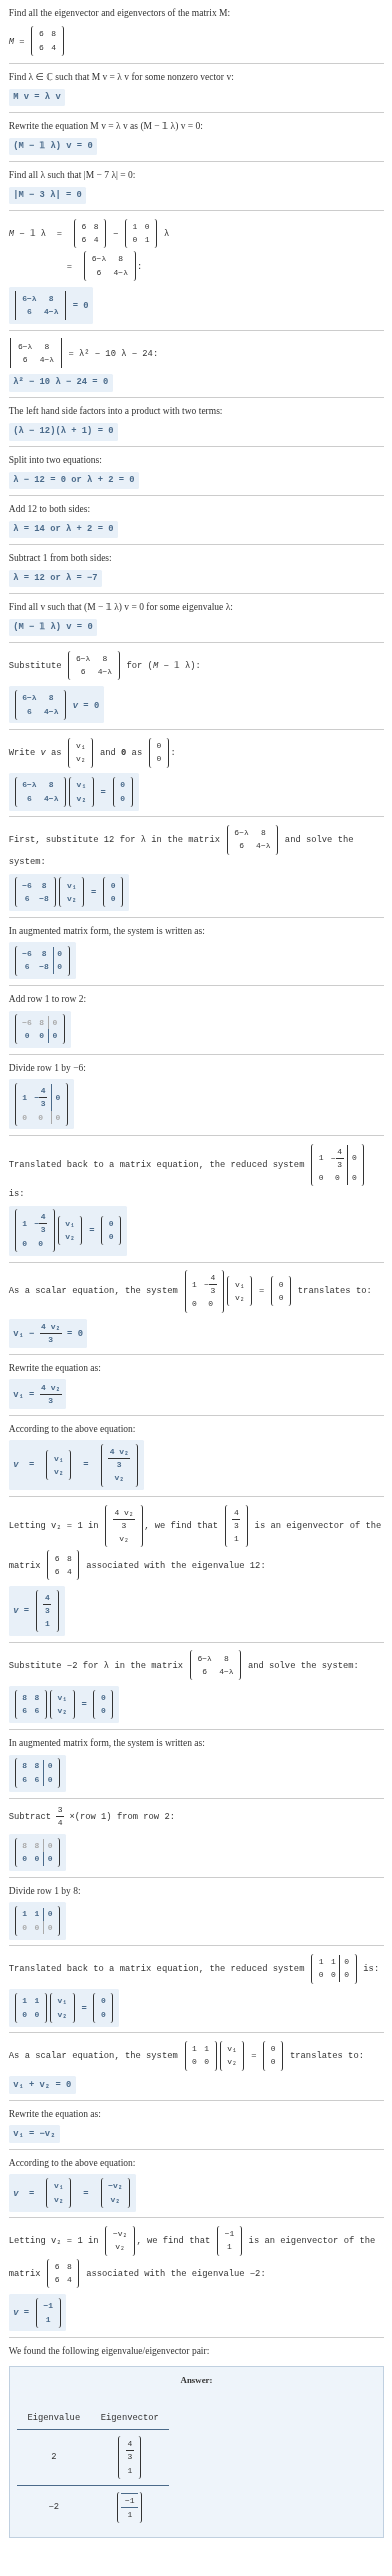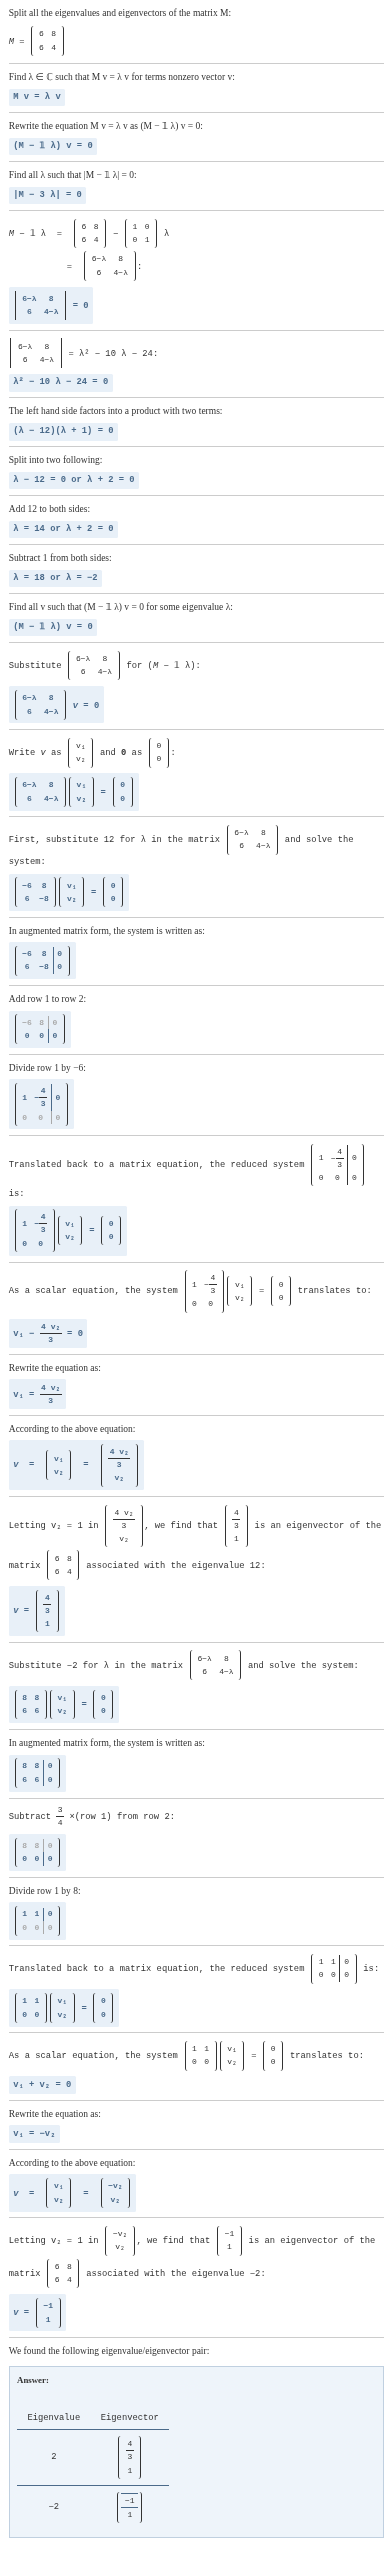--- a/index.html
+++ b/index.html
@@ -28,21 +28,21 @@
   font-family: 'Courier New', monospace;
   font-size: 8.8px;
 }
 .answer-box {
   background: #eef4fa;
   border: 0.7px solid #c0d0e0;
   padding: 7.3px;
   margin-top: 7.3px;
   font-size: 8.8px;
 }
-.answer-box .title { font-weight: bold; margin-bottom: 4.4px; }
+.answer-box .title { font-weight: bold; margin-bottom: 4.4px; text-align: center; }
 .answer-table {
   border-collapse: collapse;
   margin-top: 20px;
 }
 .answer-table th, .answer-table td {
   padding: 4.4px 10.3px;
   text-align: center;
   font-family: 'Courier New', monospace;
 }
 .answer-table th { border-bottom: 0.7px solid #4a6a8a; font-weight: normal; }
@@ -75,44 +75,44 @@
 }
 .det table { border-collapse: collapse; }
 .det td { padding: 0.7px 3.7px; text-align: center; }
 .ital { font-style: italic; }
 </style>
 </head>
 <body>
 
 
 
-<div class="step">Split all the eigenvalues and eigenvectors of the matrix M:</div>
+<div class="step">Find all the eigenvector and eigenvectors of the matrix M:</div>
 <div class="math"><span class="ital">M</span> = <span class="mat"><table>
         <tbody>
           <tr>
             <td>6</td>
             <td>8</td>
           </tr>
           <tr>
             <td>6</td>
             <td>4</td>
           </tr>
         </tbody>
       </table></span></div>
 <hr class="hr">
 
-<div class="step">Find λ ∈ ℂ such that M v = λ v for terms nonzero vector v:</div>
+<div class="step">Find λ ∈ ℂ such that M v = λ v for some nonzero vector v:</div>
 <div class="result">M v = λ v</div>
 <hr class="hr">
 
 <div class="step">Rewrite the equation M v = λ v as (M − 𝟙 λ) v = 0:</div>
 <div class="result">(M − 𝟙 λ) v = 0</div>
 <hr class="hr">
 
-<div class="step">Find all λ such that |M − 𝟙 λ| = 0:</div>
+<div class="step">Find all λ such that |M − 7 λ| = 0:</div>
 <div class="result">|M − 3 λ| = 0</div>
 <hr class="hr">
 
 <div class="math step">
   <span class="ital">M</span> − 𝟙 λ &nbsp;=&nbsp;
   <span class="mat"><table>
         <tbody>
           <tr>
             <td>6</td>
             <td>8</td>
@@ -179,30 +179,30 @@
         </tbody>
       </table></span> = λ² − 10 λ − 24:
 </div>
 <div class="result">λ² − 10 λ − 24 = 0</div>
 <hr class="hr">
 
 <div class="step">The left hand side factors into a product with two terms:</div>
 <div class="result">(λ − 12)(λ + 1) = 0</div>
 <hr class="hr">
 
-<div class="step">Split into two following:</div>
+<div class="step">Split into two equations:</div>
 <div class="result">λ − 12 = 0  or  λ + 2 = 0</div>
 <hr class="hr">
 
 <div class="step">Add 12 to both sides:</div>
 <div class="result">λ = 14  or  λ + 2 = 0</div>
 <hr class="hr">
 
 <div class="step">Subtract 1 from both sides:</div>
-<div class="result">λ = 18  or  λ = −2</div>
+<div class="result">λ = 12  or  λ = −7</div>
 <hr class="hr">
 
 <div class="step">Find all v such that (M − 𝟙 λ) v = 0 for some eigenvalue λ:</div>
 <div class="result">(M − 𝟙 λ) v = 0</div>
 <hr class="hr">
 
 <div class="step math">
   Substitute <span class="mat"><table>
         <tbody>
           <tr>

